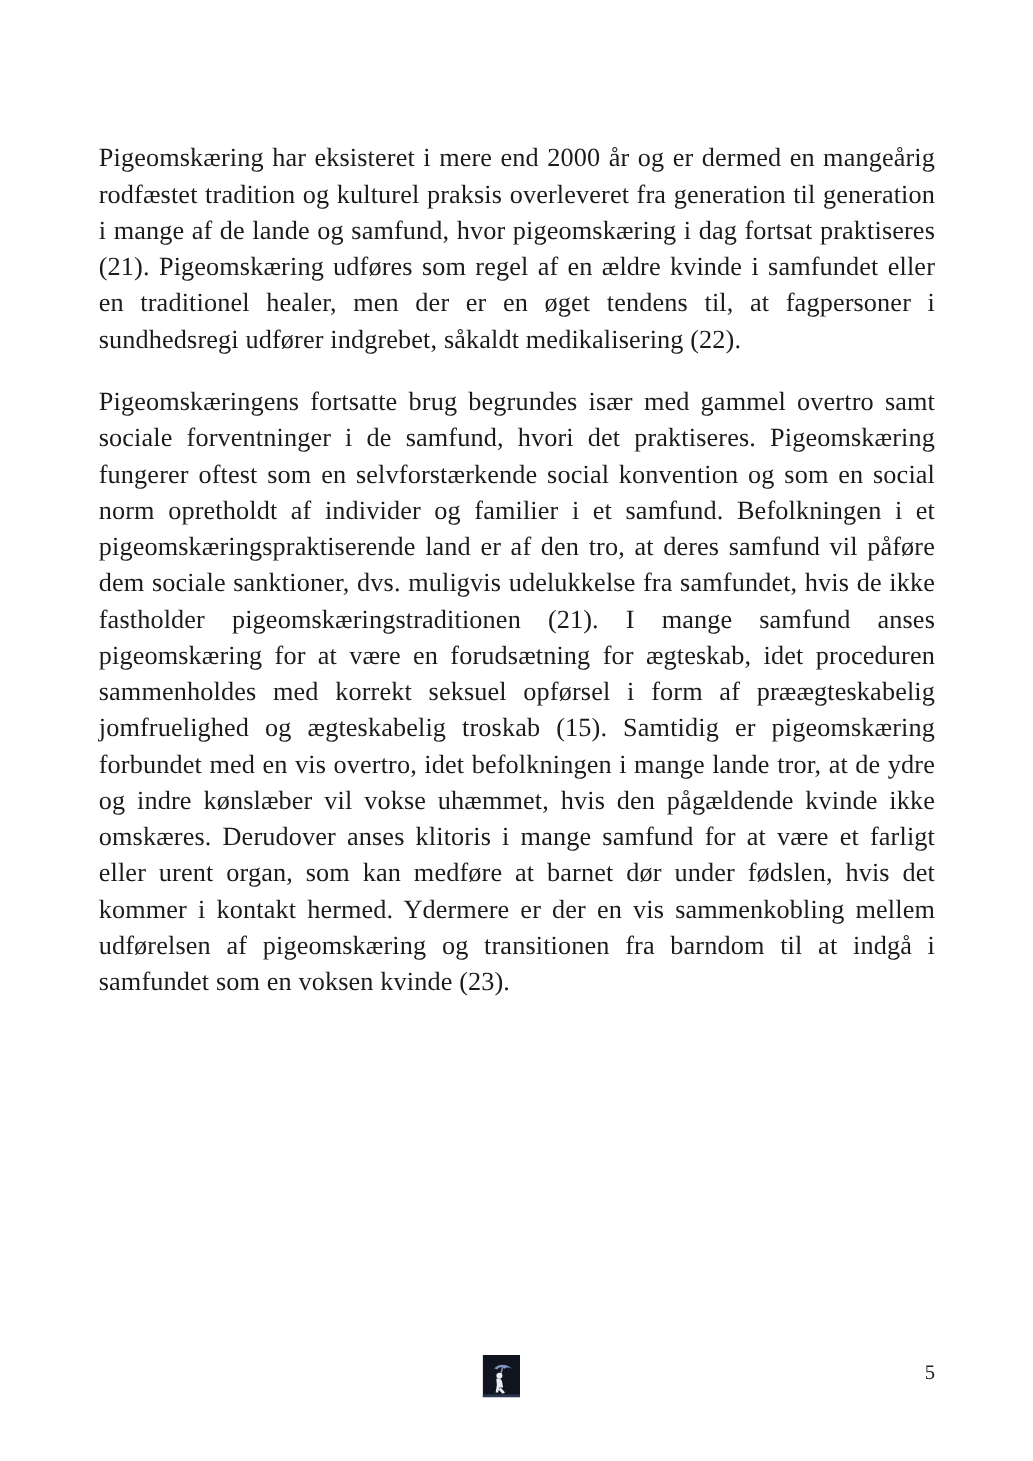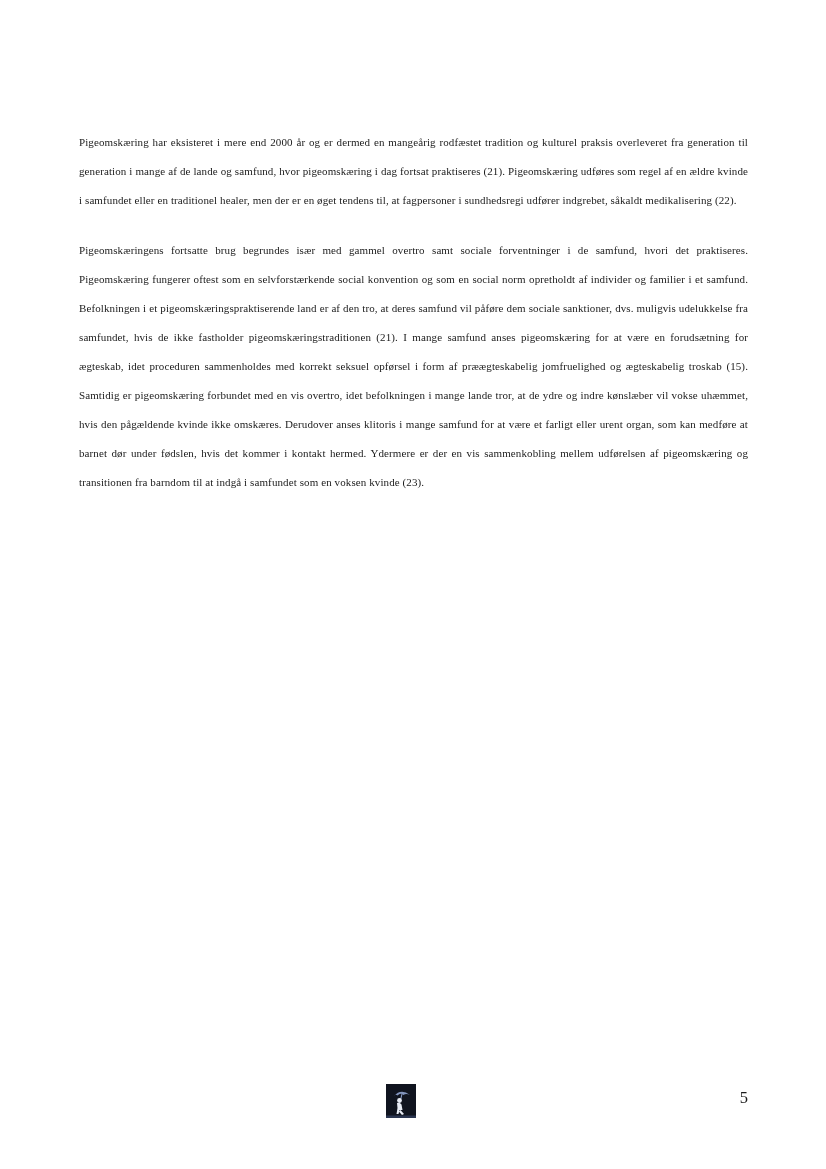--- a/index.html
+++ b/index.html
@@ -20,22 +20,22 @@
     inset: 0;
     background: #ffffff;
   }
   .content {
     position: absolute;
     top: 112px;
     left: 79px;
     width: 669px;
   }
   .content p {
-    margin: 16px 0 21px 0;
-    font-size: 11px;
+    margin: 0 0 21px 0;
+    font-size: 21px;
     line-height: 29px;
     text-align: justify;
     letter-spacing: 0.1px;
   }
   .footer-logo {
     position: absolute;
     left: 386px;
     top: 1084px;
     width: 30px;
     height: 34px;

